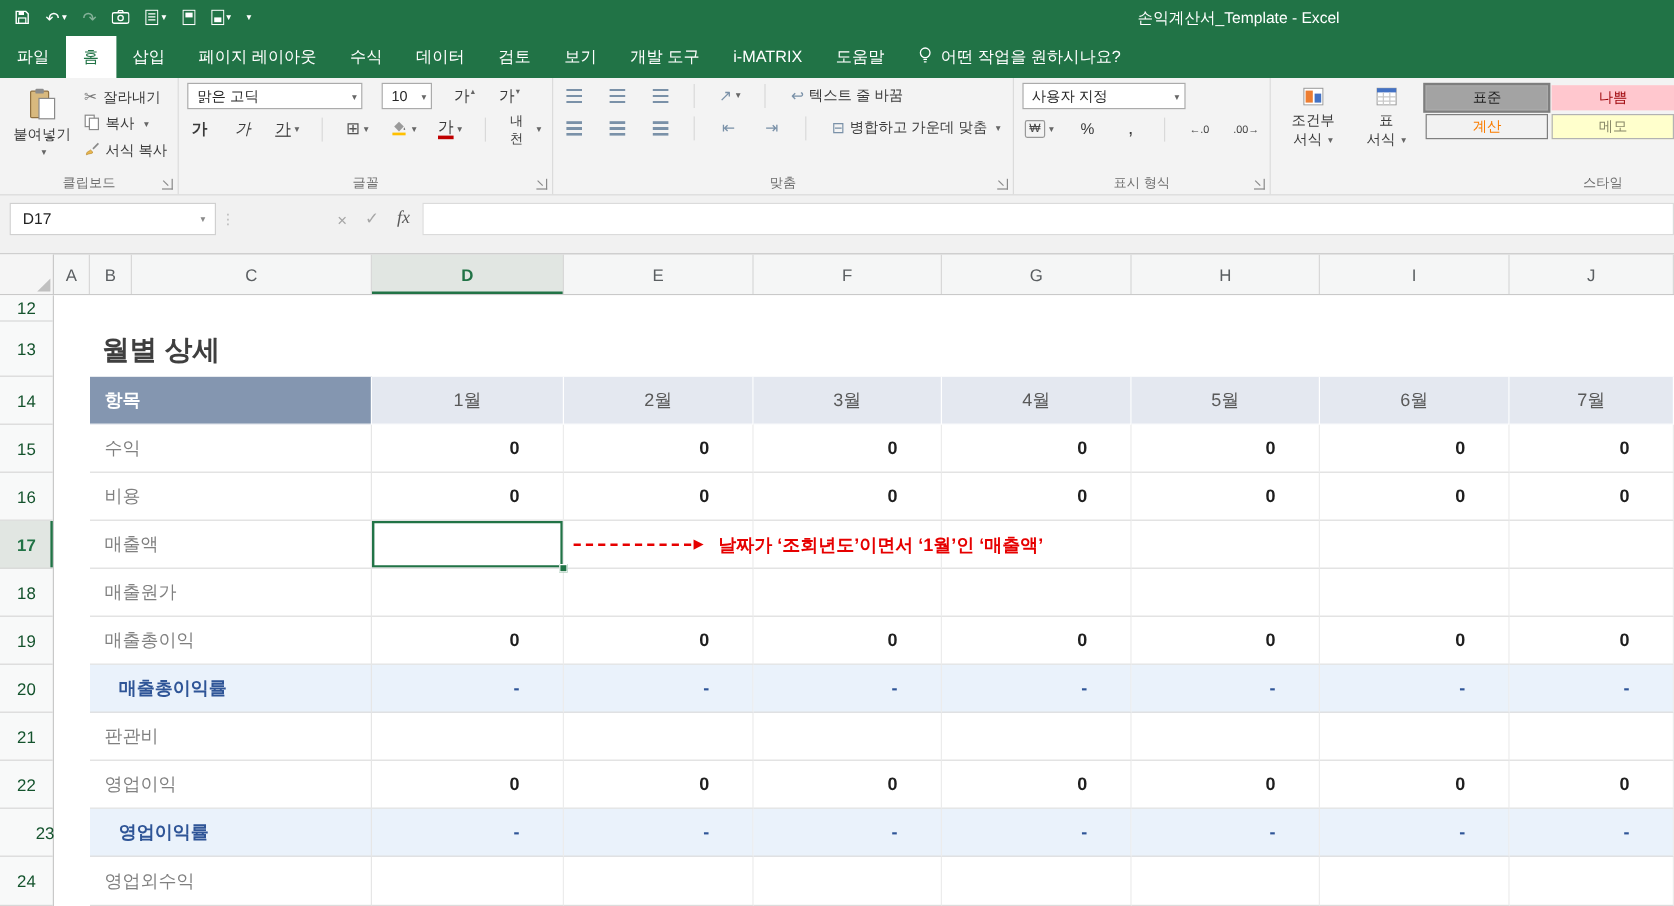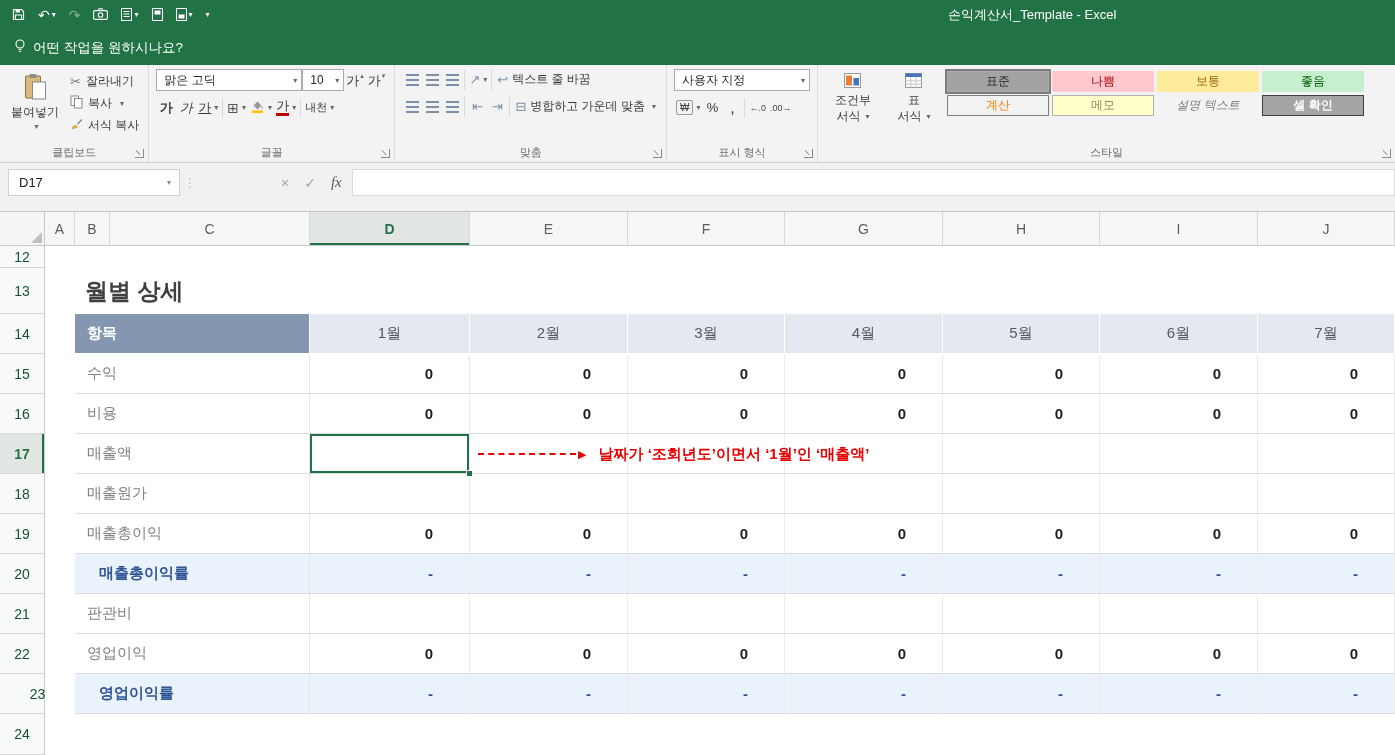--- a/index.html
+++ b/index.html
@@ -22,21 +22,21 @@
   .tab.active{background:#fff;color:var(--excel_green,#217346)}
   .tellme{display:flex;align-items:center;gap:7px;padding:0 14px;font-size:13.5px;white-space:nowrap}
 
   
   .ribbon{height:98px;background:#F3F3F3;border-bottom:1px solid #D2D2D2;display:flex;font-size:12px;color:#3A3A3A}
   .rgroup{position:relative;display:flex;align-items:flex-start;gap:5px;padding:4px 7px 18px 7px;border-right:1px solid #DBDBDB;height:100%}
   .glabel{position:absolute;bottom:2px;left:0;right:0;text-align:center;font-size:11px;color:#6E6E6E}
   .launcher{position:absolute;right:4px;bottom:4px;width:9px;height:9px;border-right:1px solid #8A8A8A;border-bottom:1px solid #8A8A8A}
   .launcher::before{content:"";position:absolute;left:1px;top:1px;width:6px;height:1px;background:#8A8A8A;transform:rotate(45deg);transform-origin:left center}
   .gcol{display:flex;flex-direction:column;gap:6px}
-  .grow{display:flex;align-items:flex-end;gap:0}
+  .grow{display:flex;align-items:center;gap:16px}
   .sbtn{display:flex;align-items:center;justify-content:center;min-width:20px;height:21px;padding:0 2px;font-size:13px;color:#3A3A3A}
   .sbtn.bold{font-weight:bold}
   .sbtn.italic{font-style:italic;font-family:"Liberation Serif","DejaVu Serif",serif}
   .u{text-decoration:underline}
   .supc{font-size:7px;margin-left:1px;margin-top:-9px;color:#666}
   .dd{font-size:8px;color:#666;margin-left:3px}
   .combo{background:#fff;border:1px solid #ABABAB;height:22px;display:flex;align-items:center;justify-content:space-between;padding:0 4px 0 7px;font-size:12px;color:#262626;white-space:nowrap}
   .gsep{width:1px;height:20px;background:#D9D9D9;margin:0 2px;flex:none}
   .fc{border-bottom:3px solid #C00000;line-height:1.1;font-size:13px}
   .bordersico{font-size:14px;color:#555}
@@ -143,20 +143,33 @@
           <span class="qdd">▾</span>
         </span>
       <span class="qi">
           <span class="qdd">▾</span>
         </span>
     </div>
     <div class="win-title">손익계산서_Template - Excel</div>
   </div>
 
   <div class="tabbar">
+    <div class="tablist">
+        <div class="tab">파일</div>
+        <div class="tab active">홈</div>
+        <div class="tab">삽입</div>
+        <div class="tab">페이지 레이아웃</div>
+        <div class="tab">수식</div>
+        <div class="tab">데이터</div>
+        <div class="tab">검토</div>
+        <div class="tab">보기</div>
+        <div class="tab">개발 도구</div>
+        <div class="tab">i-MATRIX</div>
+        <div class="tab">도움말</div>
+      </div>
     <div class="tellme">
       <span><svg width="12" height="15" viewBox="0 0 12 15">
             <circle cx="6" cy="5" r="4" fill="none" stroke="#fff" stroke-width="1.1"></circle>
             <path d="M4.5 10.5h3M4.9 12.5h2.2" stroke="#fff" stroke-width="1.1"></path>
           </svg></span>
       <span>어떤 작업을 원하시나요?</span>
     </div>
   </div>
 
   <div class="ribbon">
@@ -546,16 +559,28 @@
             <div class="lbl">영업이익률</div>
             <div class="val" style="width: 160px;">-</div>
             <div class="val" style="width: 158px;">-</div>
             <div class="val" style="width: 157px;">-</div>
             <div class="val" style="width: 158px;">-</div>
             <div class="val" style="width: 157px;">-</div>
             <div class="val" style="width: 158px;">-</div>
             <div class="val" style="width: 137px;">-</div>
           </div>
         </div>
+        <div class="srow" style="height: 41px;">
+          <div class="trow">
+            <div class="lbl">영업외수익</div>
+            <div class="val" style="width: 160px;"></div>
+            <div class="val" style="width: 158px;"></div>
+            <div class="val" style="width: 157px;"></div>
+            <div class="val" style="width: 158px;"></div>
+            <div class="val" style="width: 157px;"></div>
+            <div class="val" style="width: 158px;"></div>
+            <div class="val" style="width: 137px;"></div>
+          </div>
+        </div>
       </div>
   </div>
 
 </div>
 
 </body></html>

